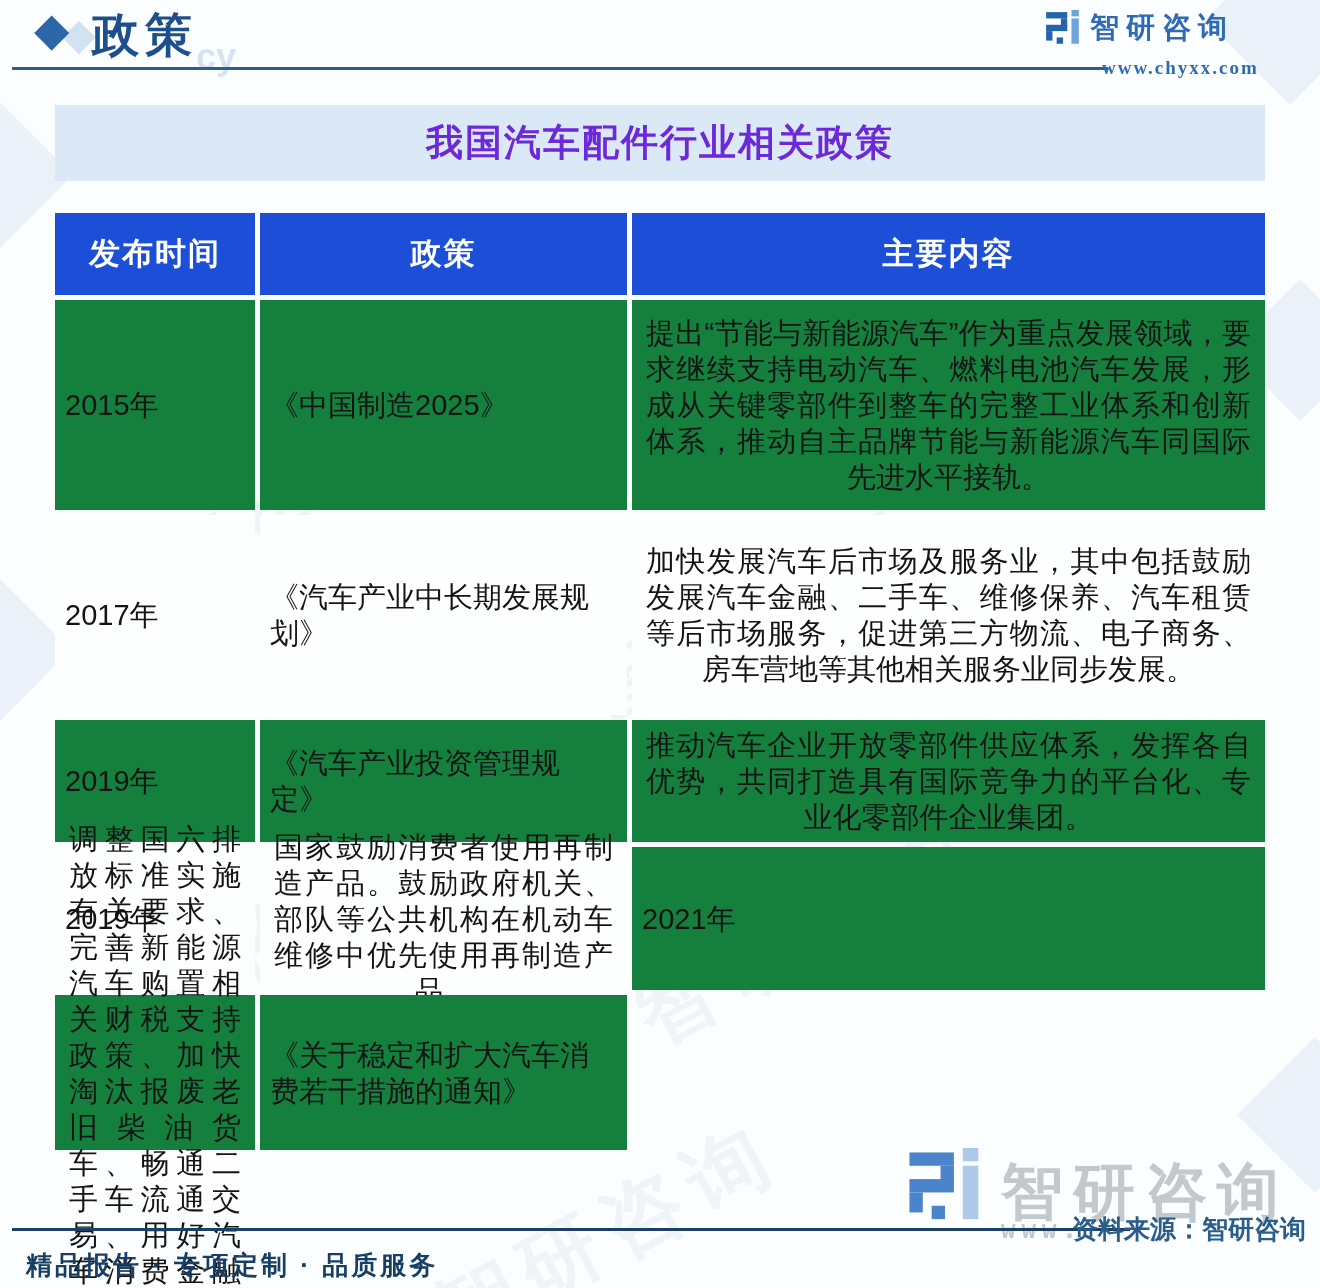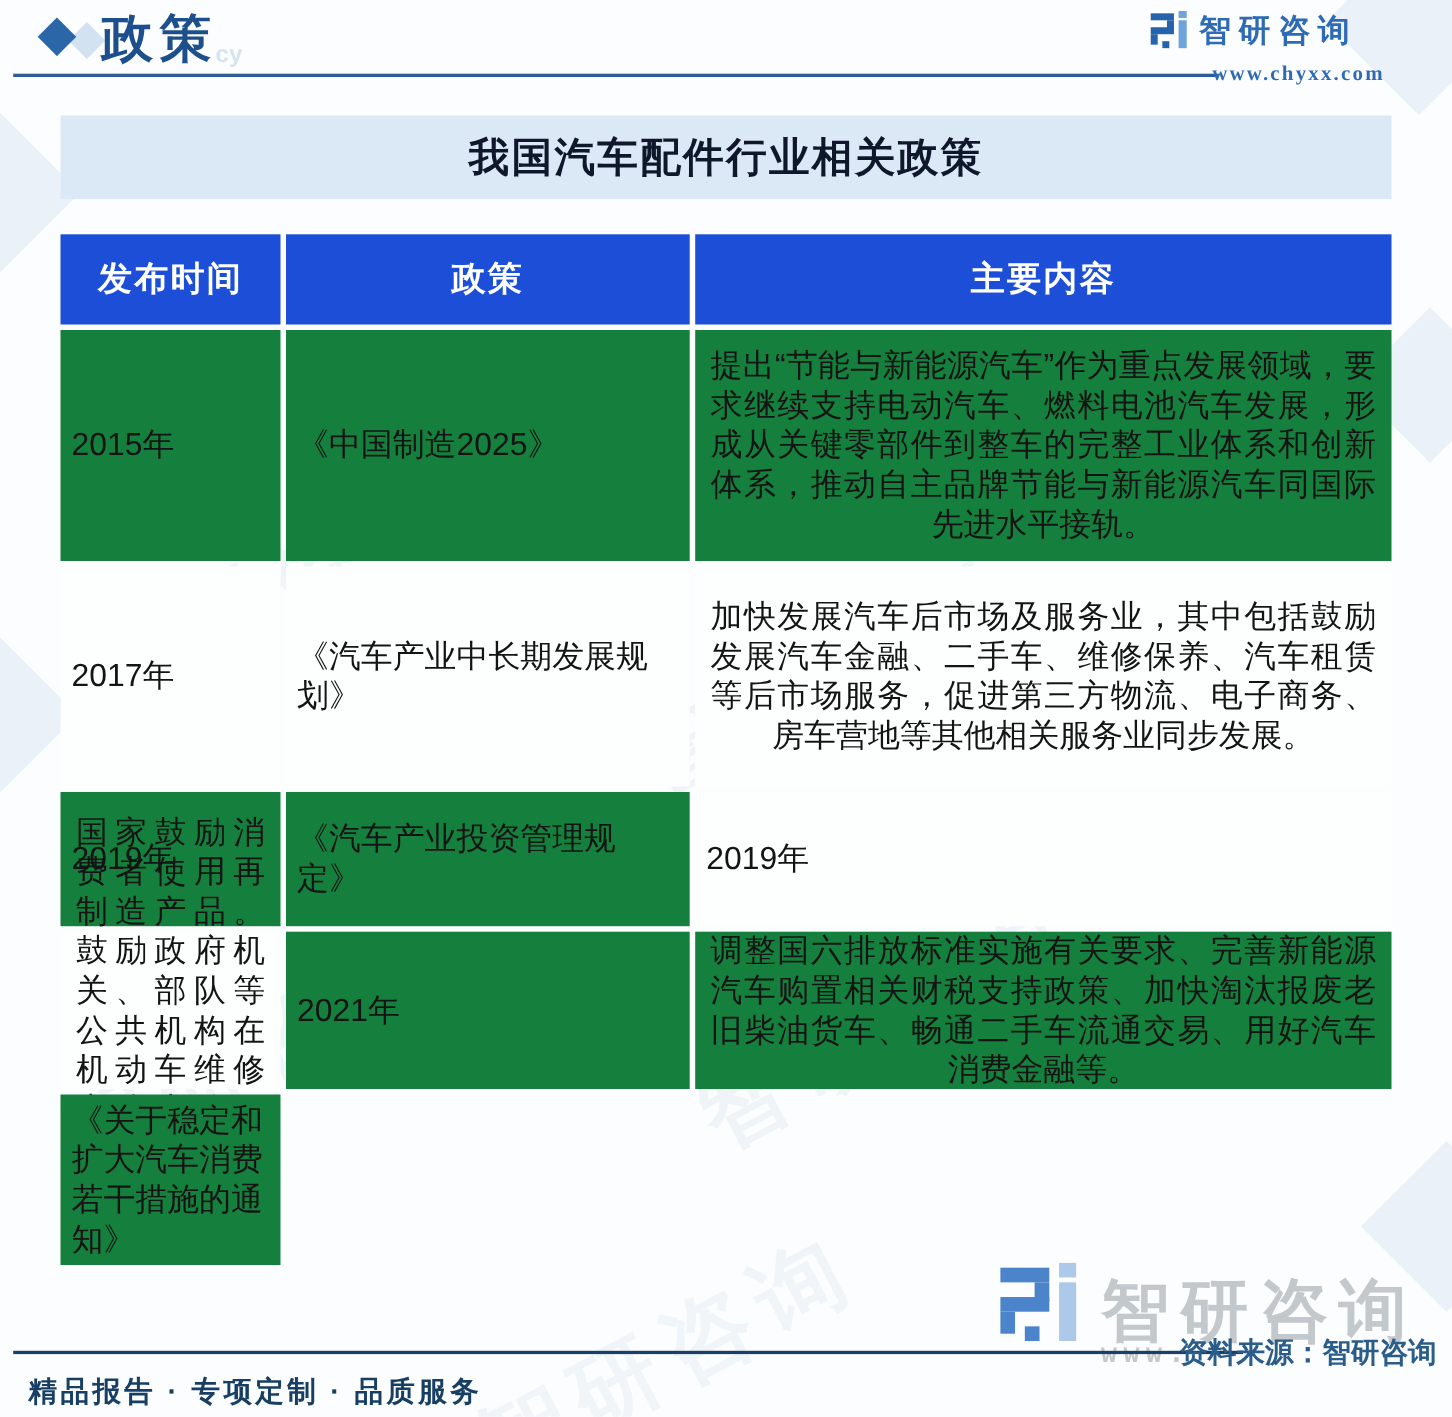--- a/index.html
+++ b/index.html
@@ -9,37 +9,37 @@
     font-family:"Liberation Sans","DejaVu Sans",sans-serif;
     color:#1c1c1c;
   }
   
   .wm{position:absolute;color:#2a6cb8;opacity:.055;font-weight:bold;
       font-size:80px;transform:rotate(-28deg);letter-spacing:14px;
       pointer-events:none;white-space:nowrap;}
   .wm-shape{position:absolute;background:#bcd4ea;opacity:.28;
       transform:rotate(45deg);pointer-events:none;}
   .wm-ghost{position:absolute;color:#a9c6e4;opacity:.45;font-weight:bold;
-      font-size:22px;pointer-events:none;}
+      font-size:36px;pointer-events:none;}
   
   .hdr{position:absolute;left:0;top:0;width:1320px;height:80px;}
   .hdr .diamond{position:absolute;left:34px;top:2px;font-size:46px;color:#2b66a8;}
   .hdr .diamond-ghost{position:absolute;left:62px;top:8px;font-size:44px;color:#d3e2f1;}
   .hdr .sec-title{position:absolute;left:92px;top:4px;font-size:47px;font-weight:bold;
       color:#1d4f8c;font-family:"Liberation Serif","DejaVu Serif",serif;letter-spacing:6px;}
   .hdr .rule{position:absolute;left:12px;top:67px;width:1096px;height:3px;background:#2d5d92;}
   .brand-top{position:absolute;right:20px;top:8px;width:210px;}
   .brand-top .mark{position:absolute;left:-46px;top:2px;}
   .brand-top .bname{font-size:29px;font-weight:bold;color:#2f6bb5;letter-spacing:7px;}
   .brand-top .burl{margin-top:9px;font-size:19px;color:#2f6bb5;
       font-family:Liberation Serif, serif;letter-spacing:2px;font-weight:bold;margin-left:12px;}
   
   .title-bar{position:absolute;left:55px;top:105px;width:1210px;height:76px;
       background:#dbe9f6;display:flex;align-items:center;justify-content:center;}
-  .title-bar .t{font-size:37px;font-weight:bold;color:#0f172a;letter-spacing:2px;
+  .title-bar .t{font-size:37px;font-weight:bold;color:#6d28d9;letter-spacing:2px;
       font-family:"Liberation Serif","DejaVu Serif",serif;}
   
   .policy-table{position:absolute;left:55px;top:213px;width:1210px;
       display:grid;grid-template-columns:200px 367px 633px;
       grid-template-rows:82px 210px 200px 122px 143px 155px;gap:5px;}
   .cell{display:flex;align-items:center;justify-content:center;}
   .th{background:#1d4ed8;color:#ffffff;font-size:31px;font-weight:bold;letter-spacing:2px;}
   .td{font-size:29px;line-height:36px;color:#141414;}
   .td.alt{background:#15803d;}
   .td.plain{background:#fdfefe;}
@@ -123,20 +123,23 @@
   <div class="cell td plain content">
       <div class="txt">加快发展汽车后市场及服务业，其中包括鼓励发展汽车金融、二手车、维修保养、汽车租赁等后市场服务，促进第三方物流、电子商务、房车营地等其他相关服务业同步发展。</div>
     </div>
 
   <div class="cell td alt time">
       <div class="txt">2019年</div>
     </div>
   <div class="cell td alt policy">
       <div class="txt">《汽车产业投资管理规定》</div>
     </div>
+  <div class="cell td alt content">
+      <div class="txt">推动汽车企业开放零部件供应体系，发挥各自优势，共同打造具有国际竞争力的平台化、专业化零部件企业集团。</div>
+    </div>
 
   <div class="cell td plain time">
       <div class="txt">2019年</div>
     </div>
   <div class="cell td plain content">
       <div class="txt">国家鼓励消费者使用再制造产品。鼓励政府机关、部队等公共机构在机动车维修中优先使用再制造产品。</div>
     </div>
 
   <div class="cell td alt time">
       <div class="txt">2021年</div>

